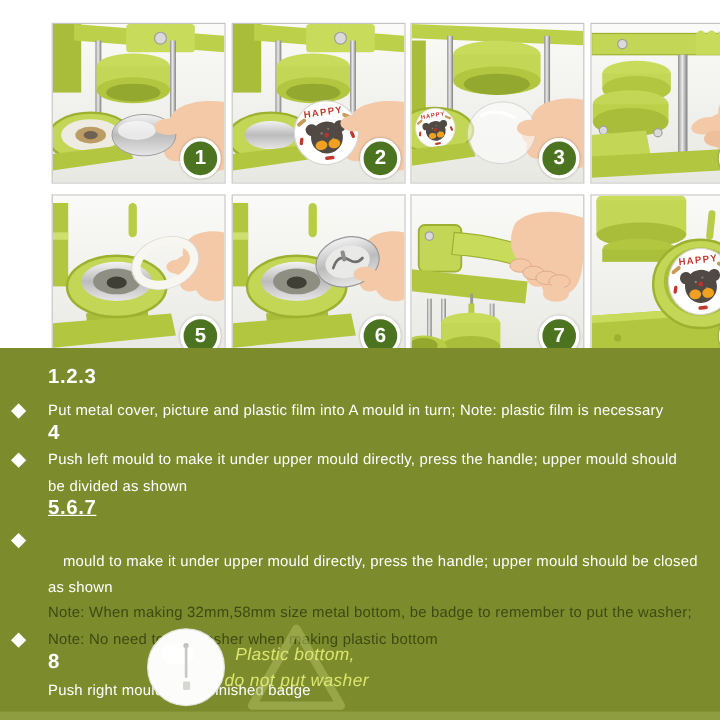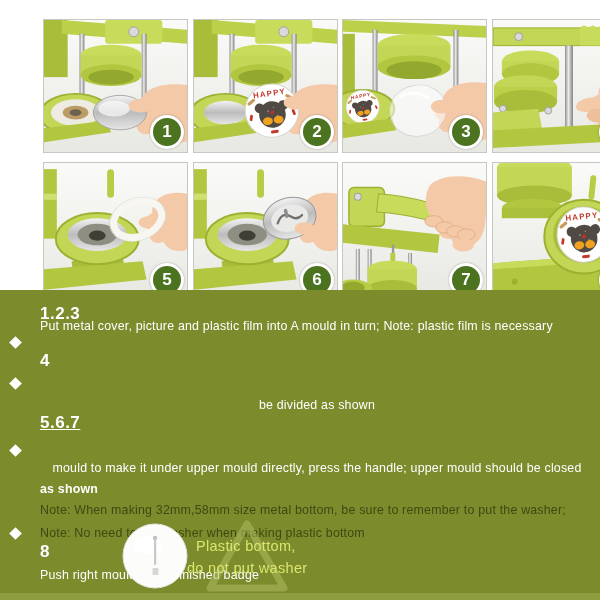--- a/index.html
+++ b/index.html
@@ -19,32 +19,32 @@
   .scene{position:absolute;left:0;top:0;width:100%;height:100%;}
   .num{position:absolute;right:3px;bottom:3px;width:28px;height:28px;border-radius:50%;
        background:#4c7420;border:3px solid #ffffff;color:#fff;font-weight:bold;font-size:17px;
        display:flex;align-items:center;justify-content:center;box-shadow:0 0 2px rgba(0,0,0,.35);}
 
   
   .panel{position:absolute;left:0;top:290px;width:600px;height:368px;background:#7c8b2c;}
   .heading{position:absolute;left:40px;color:#ffffff;font-size:17px;font-weight:bold;letter-spacing:.5px;}
   .line{position:absolute;left:40px;right:6px;color:#ffffff;font-size:12.4px;letter-spacing:.2px;white-space:nowrap;}
   .note{color:#3d4a12;}
-  .r-h1{top:14px;} .r-l1{top:29px;}
-  .r-h2{top:61px;} .r-l2{top:86px;} .r-l2b{top:108px;text-align:center;}
-  .r-h3{top:123px;text-decoration:underline;} .r-l3{top:153px;} .r-l3b{top:171px;text-align:center;} .r-l3c{top:192px;font-weight:bold;}
+  .r-h1{top:14px;} .r-l1{top:45px;}
+  .r-h2{top:61px;} .r-l2{top:86px;} .r-l2b{top:108px;}
+  .r-h3{top:123px;text-decoration:underline;} .r-l3{top:153px;} .r-l3b{top:171px;text-align:center;} .r-l3c{top:192px;}
   .r-n1{top:213px;} .r-n2{top:236px;}
   .r-h4{top:252px;} .r-l4{top:278px;}
   .diamond{position:absolute;left:11px;width:9px;height:9px;background:#ffffff;transform:rotate(45deg);}
   .d1{top:48px;} .d2{top:89px;} .d3{top:156px;} .d4{top:239px;}
 
   
   .warn-triangle{position:absolute;left:204px;top:226px;width:86px;height:84px;}
   .plastic-figure{position:absolute;left:122px;top:233px;width:67px;height:67px;}
-  .anno{position:absolute;color:#dbe66f;font-size:14.5px;letter-spacing:.3px;white-space:nowrap;}
+  .anno{position:absolute;color:#dbe66f;font-size:14.5px;letter-spacing:.3px;white-space:nowrap;font-style:italic;}
   .anno-1{left:196px;top:248px;}
   .anno-2{left:187px;top:270px;}
   .bottom-strip{position:absolute;left:0;top:303px;width:600px;height:7px;background:#8e9d3f;}
 </style>
 </head>
 <body>
 
 <svg width="0" height="0" style="position:absolute" aria-hidden="true">
   <defs>
     <linearGradient id="gm" x1="0" y1="0" x2="0" y2="1">
@@ -317,28 +317,29 @@
   </figure>
 
   <div class="panel">
 
     <div class="heading r-h1">1.2.3</div>
     <div class="diamond d1"></div>
     <div class="line r-l1">Put metal cover, picture and plastic film into A mould in turn; Note: plastic film is necessary</div>
 
     <div class="heading r-h2">4</div>
     <div class="diamond d2"></div>
+    <div class="line r-l2">Push left mould to make it under upper mould directly, press the handle; upper mould should</div>
     <div class="line r-l2b">be divided as shown</div>
 
     <div class="heading r-h3">5.6.7</div>
     <div class="diamond d3"></div>
     <div class="line r-l3b">mould to make it under upper mould directly, press the handle; upper mould should be closed</div>
     <div class="line r-l3c">as shown</div>
 
-    <div class="line note r-n1">Note: When making 32mm,58mm size metal bottom, be sure to remember to put the washer;</div>
+    <div class="line note r-n1">Note: When making 32mm,58mm size metal bottom, be badge to remember to put the washer;</div>
     <div class="diamond d4"></div>
     <div class="line note r-n2">Note: No need to put washer when making plastic bottom</div>
 
     <div class="heading r-h4">8</div>
     <div class="line r-l4">Push right mould to get finished badge</div>
 
     <svg class="warn-triangle" viewBox="0 0 86 84">
       <path d="M43,8 L80,72 L6,72 Z" fill="none" stroke="#aebd62" stroke-width="7" stroke-linejoin="round" opacity="0.55"></path>
     </svg>
     <div class="plastic-figure">

